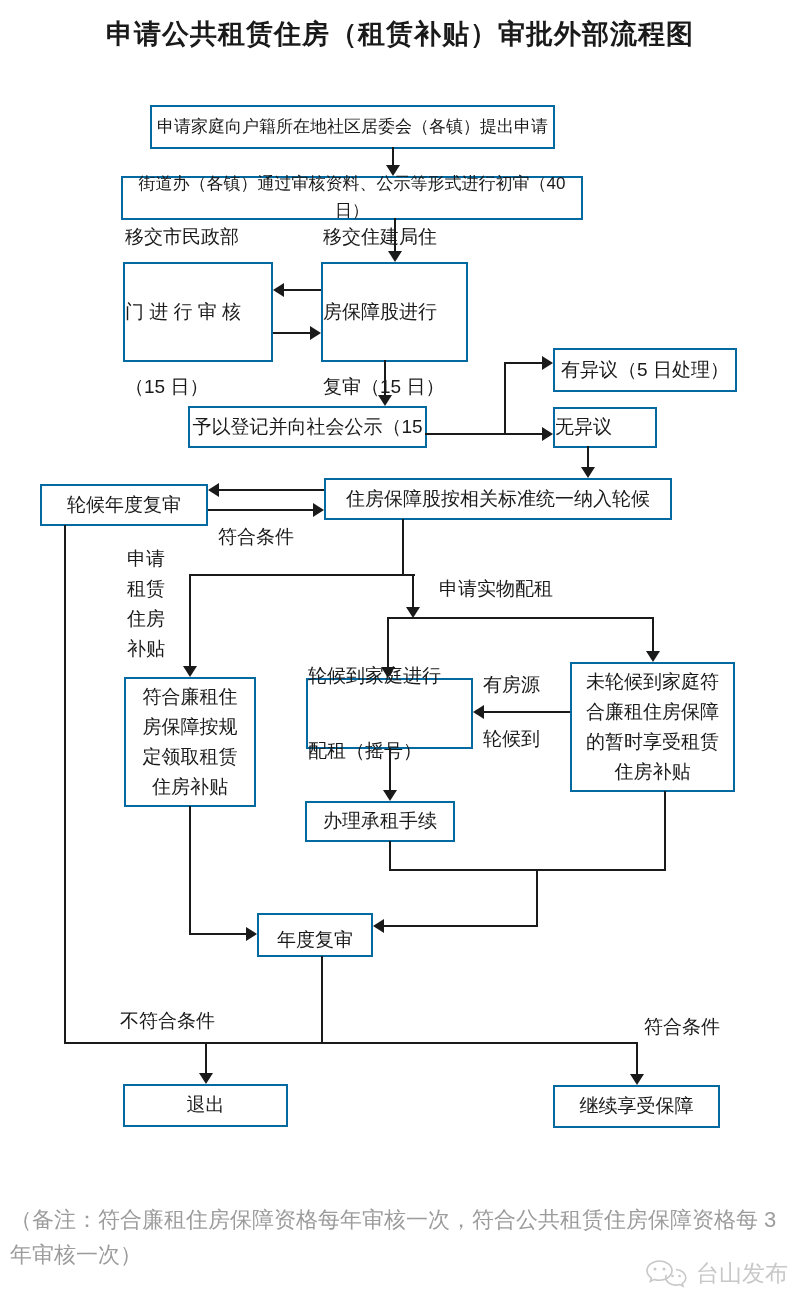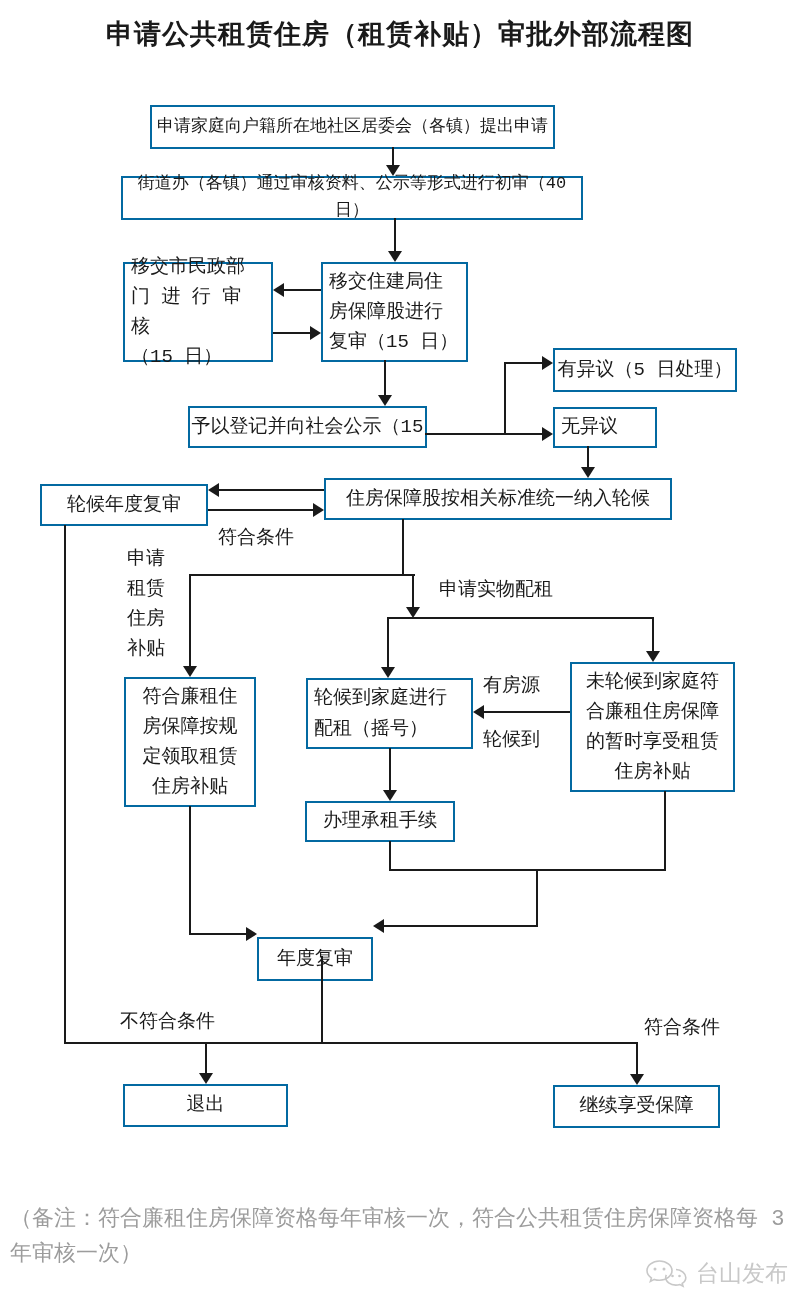--- a/index.html
+++ b/index.html
@@ -1,24 +1,24 @@
 <!DOCTYPE html>
 <html><head>
 <meta charset="utf-8">
 <style>
   html,body{margin:0;padding:0;background:#fff;}
   .stage{position:relative;width:800px;height:1311px;background:#fff;overflow:hidden;
-         font-family:Liberation Mono, monospace;color:#1a1a1a;}
+         font-family:Liberation Sans, sans-serif;color:#1a1a1a;}
   .title{position:absolute;left:0;top:16px;width:800px;text-align:center;
          font-size:27px;font-weight:bold;letter-spacing:1px;}
   .box{position:absolute;border:2px solid #0369a1;background:#fff;box-sizing:border-box;
        display:flex;flex-direction:column;justify-content:center;
        font-size:19px;line-height:1.58;}
   .box.c{align-items:center;text-align:center;}
-  .box.l{align-items:flex-start;text-align:left;padding:0 6px;}
+  .box.l{align-items:flex-start;text-align:left;padding:0 0;gap:45px;}
   .box .ln{display:block;}
   .hline,.vline{position:absolute;background:#1a1a1a;}
   .hline{height:2px;} .vline{width:2px;}
   .ar{position:absolute;width:0;height:0;}
   .ar.d{border-left:7px solid transparent;border-right:7px solid transparent;border-top:11px solid #1a1a1a;}
   .ar.l{border-top:7px solid transparent;border-bottom:7px solid transparent;border-right:11px solid #1a1a1a;}
   .ar.r{border-top:7px solid transparent;border-bottom:7px solid transparent;border-left:11px solid #1a1a1a;}
   .lbl{position:absolute;font-size:19px;white-space:nowrap;}
   .vstack{position:absolute;width:48px;text-align:center;font-size:19px;line-height:30px;}
   .note{position:absolute;left:10px;top:1202px;width:784px;font-size:22px;
@@ -90,21 +90,21 @@
     <span class="ln">未轮候到家庭符</span>
     <span class="ln">合廉租住房保障</span>
     <span class="ln">的暂时享受租赁</span>
     <span class="ln">住房补贴</span>
   </div>
 
   <div class="box c" style="left:305px;top:801px;width:150px;height:41px;">
     <span class="ln">办理承租手续</span>
   </div>
 
-  <div class="box c" style="left:257px;top:937px;width:116px;height:44px;">
+  <div class="box c" style="left:257px;top:913px;width:116px;height:44px;justify-content:flex-end;">
     <span class="ln">年度复审</span>
   </div>
 
   <div class="box c" style="left:123px;top:1084px;width:165px;height:43px;">
     <span class="ln">退出</span>
   </div>
 
   <div class="box c" style="left:553px;top:1085px;width:167px;height:43px;">
     <span class="ln">继续享受保障</span>
   </div>

